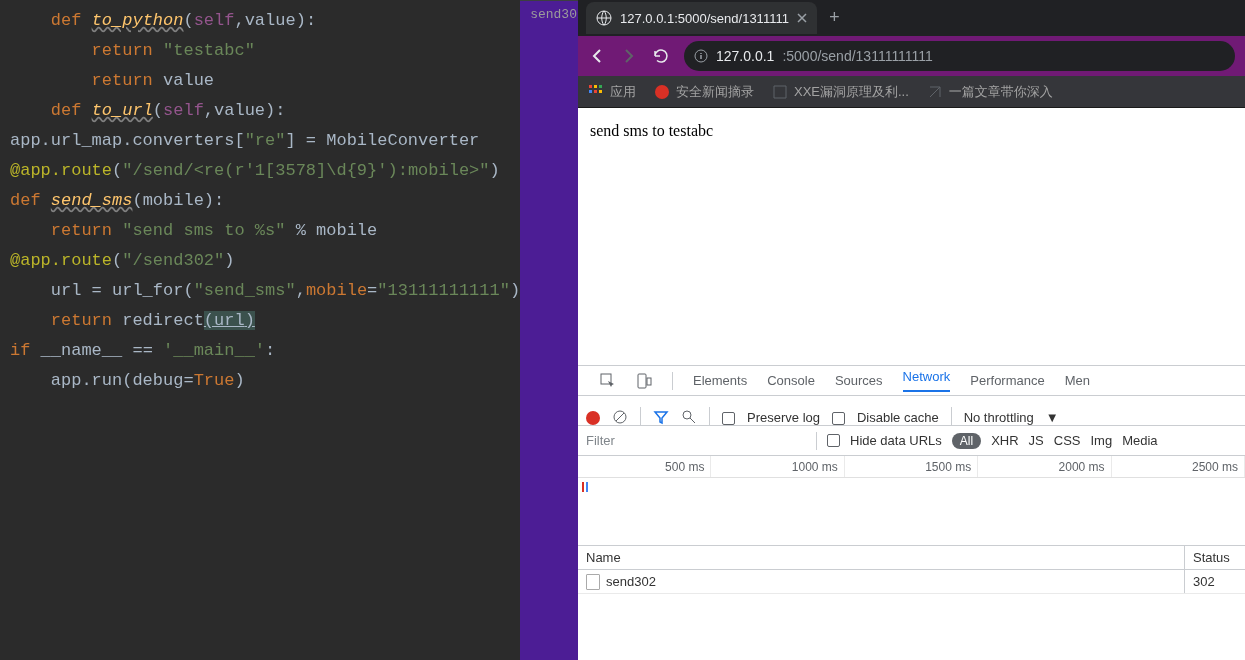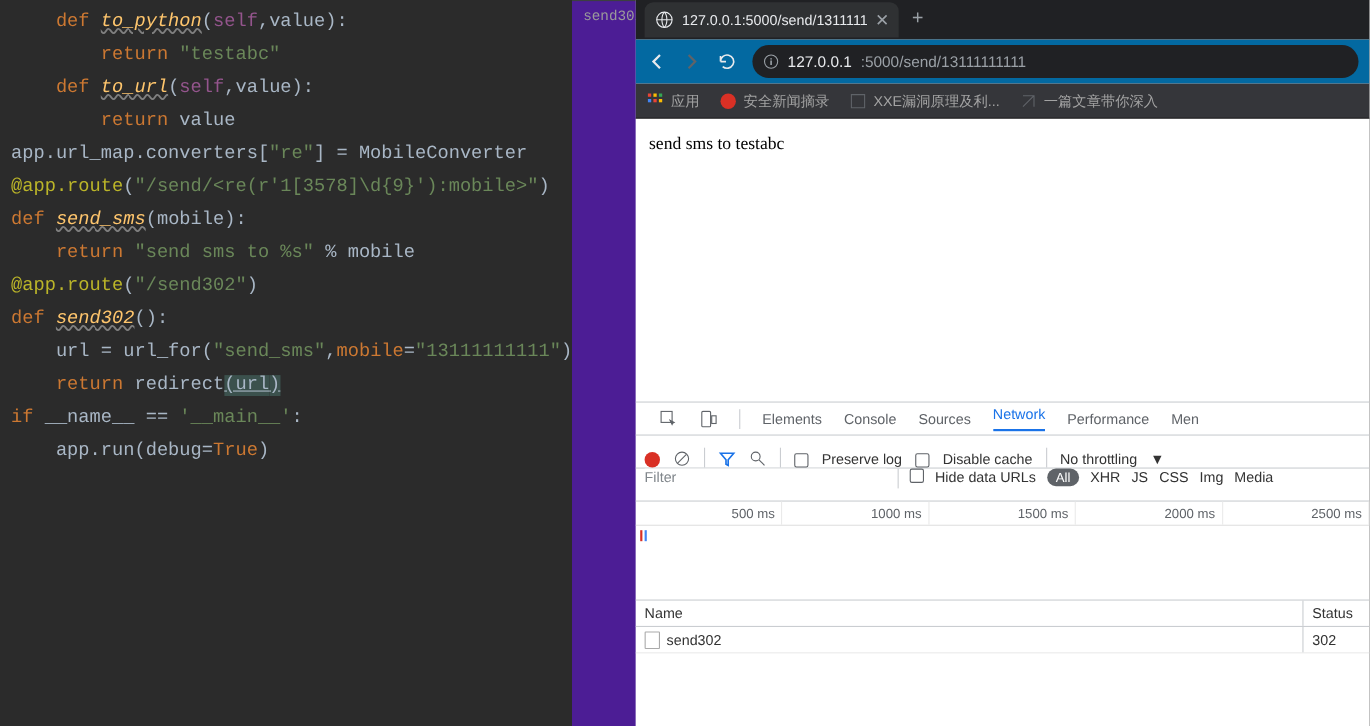--- a/index.html
+++ b/index.html
@@ -13,36 +13,36 @@
 .str { color: #6a8759; }
 .dec { color: #bbb529; }
 .param { color: #a9b7c6; }
 .caret-bg { background: #3b514d; text-decoration: underline; }
 .left-foot { border-top: 1px solid #3c3f41; padding: 6px 10px; color: #9b9b9b; background: #4c1d95; font-size: 13px; }
 .right-pane { width: 667px; height: 660px; background: #fff; display: flex; flex-direction: column; }
 .tab-strip { background: #202124; height: 36px; display: flex; align-items: center; padding: 0 8px; }
 .tab { background: #2f3133; color: #e8eaed; height: 32px; display: flex; align-items: center; padding: 0 10px; border-radius: 8px 8px 0 0; font-family: Arial, sans-serif; font-size: 13px; gap: 8px; max-width: 270px; }
 .tab-title { white-space: nowrap; overflow: hidden; text-overflow: ellipsis; }
 .new-tab { color: #9aa0a6; margin-left: 12px; font-size: 18px; }
-.toolbar { background: #0369a1; height: 40px; display: flex; align-items: center; padding: 0 10px; gap: 14px; }
+.toolbar { background: #701a75; height: 40px; display: flex; align-items: center; padding: 0 10px; gap: 14px; }
 .tb-icon { color: #9aa0a6; }
 .addr { background: #202124; color: #e8eaed; border-radius: 16px; height: 30px; flex: 1; display: flex; align-items: center; padding: 0 10px; font-family: Arial, sans-serif; font-size: 14px; gap: 8px; }
 .addr .dim { color: #9aa0a6; }
 .bm-bar { background: #35363a; height: 32px; display: flex; align-items: center; padding: 0 10px; gap: 18px; border-bottom: 1px solid #1a1a1a; }
 .bm { color: #a3a3a3; font-family: Arial, sans-serif; font-size: 13px; display: flex; align-items: center; gap: 6px; white-space: nowrap; }
 .bm-icon { width: 16px; height: 16px; }
 .page { background: #fff; height: 257px; padding: 14px 12px; color: #000; font-family: 'Times New Roman', serif; font-size: 16px; }
 .devtools { flex: 1; border-top: 1px solid #cacdd1; display: flex; flex-direction: column; font-family: Arial, sans-serif; font-size: 13px; color: #333; background: #fff; }
 .dt-tabs { height: 30px; display: flex; align-items: center; border-bottom: 1px solid #cacdd1; padding: 0 22px; gap: 20px; }
 .dt-tabs .ic { color: #5f6368; }
 .dt-tab { color: #5f6368; cursor: pointer; }
 .dt-tab.active { color: #1a73e8; border-bottom: 2px solid #1a73e8; padding-bottom: 6px; }
 .dt-row2 { height: 30px; display: flex; align-items: flex-end; border-bottom: 1px solid #cacdd1; padding: 0 8px; gap: 12px; }
 .rec-dot { width: 14px; height: 14px; background: #d93025; border-radius: 50%; }
-.dt-row3 { height: 30px; display: flex; align-items: flex-start; border-bottom: 1px solid #cacdd1; padding: 0 8px; gap: 10px; }
+.dt-row3 { height: 30px; display: flex; align-items: center; border-bottom: 1px solid #cacdd1; padding: 0 8px; gap: 10px; }
 .filter-in { border: none; outline: none; width: 220px; font-size: 13px; color: #333; }
 .filter-in::placeholder { color: #80868b; }
 .pill { background: #5f6368; color: #fff; border-radius: 8px; padding: 1px 8px; font-size: 12px; }
 .timeline { height: 90px; border-bottom: 1px solid #cacdd1; position: relative; }
 .tl-hdr { height: 22px; border-bottom: 1px solid #e0e0e0; display: flex; }
 .tl-col { flex: 1; text-align: right; padding-right: 6px; font-size: 12px; color: #5f6368; border-right: 1px solid #eaeaea; line-height: 22px; }
 .tl-body { height: 68px; position: relative; }
 .tl-mark { position: absolute; left: 4px; top: 4px; width: 2px; height: 10px; background: #d93025; }
 .tl-mark2 { position: absolute; left: 8px; top: 4px; width: 2px; height: 10px; background: #4285f4; }
 .table { flex: 1; display: flex; flex-direction: column; }
@@ -57,31 +57,30 @@
 .sep { width: 1px; height: 18px; background: #cacdd1; }
 svg { display: block; }
 </style>
 </head>
 <body>
 
 <div class="left-pane">
   <div class="code-area">
     <div class="code-line"><span class="kw">    def </span><span class="fn">to_python</span><span>(</span><span class="self">self</span><span>,</span><span class="param">value</span><span>):</span></div>
     <div class="code-line"><span class="kw">        return </span><span class="str">"testabc"</span></div>
+    <div class="code-line"><span class="kw">        return </span><span>value</span></div>
     <div class="code-line"><span class="kw">    def </span><span class="fn">to_url</span><span>(</span><span class="self">self</span><span>,</span><span class="param">value</span><span>):</span></div>
-    <div class="code-line"><span class="kw">        return </span><span>value</span></div>
     <div class="code-line"></div>
     <div class="code-line"><span>app.url_map.converters[</span><span class="str">"re"</span><span>] = MobileConverter</span></div>
     <div class="code-line"></div>
     <div class="code-line"><span class="dec">@app.route</span><span>(</span><span class="str">"/send/&lt;re(r'1[3578]\d{9}'):mobile&gt;"</span><span>)</span></div>
     <div class="code-line"><span class="kw">def </span><span class="fn">send_sms</span><span>(</span><span class="param">mobile</span><span>):</span></div>
     <div class="code-line"><span class="kw">    return </span><span class="str">"send sms to %s"</span><span> % mobile</span></div>
     <div class="code-line"></div>
     <div class="code-line"><span class="dec">@app.route</span><span>(</span><span class="str">"/send302"</span><span>)</span></div>
-    <div class="code-line"><span class="kw">def </span><span class="fn">send302</span><span>():</span></div>
     <div class="code-line"><span>    url = url_for(</span><span class="str">"send_sms"</span><span>,</span><span class="kw">mobile</span><span>=</span><span class="str">"13111111111"</span><span>)</span></div>
     <div class="code-line"><span class="kw">    return </span><span>redirect</span><span class="caret-bg">(url</span><span class="caret-bg">)</span></div>
     <div class="code-line"></div>
     <div class="code-line"><span class="kw">if </span><span>__name__ == </span><span class="str">'__main__'</span><span>:</span></div>
     <div class="code-line"><span>    app.run(</span><span class="param">debug</span><span>=</span><span class="kw">True</span><span>)</span></div>
   </div>
   <div class="left-foot">send302()</div>
 </div>
 
 <div class="right-pane">

